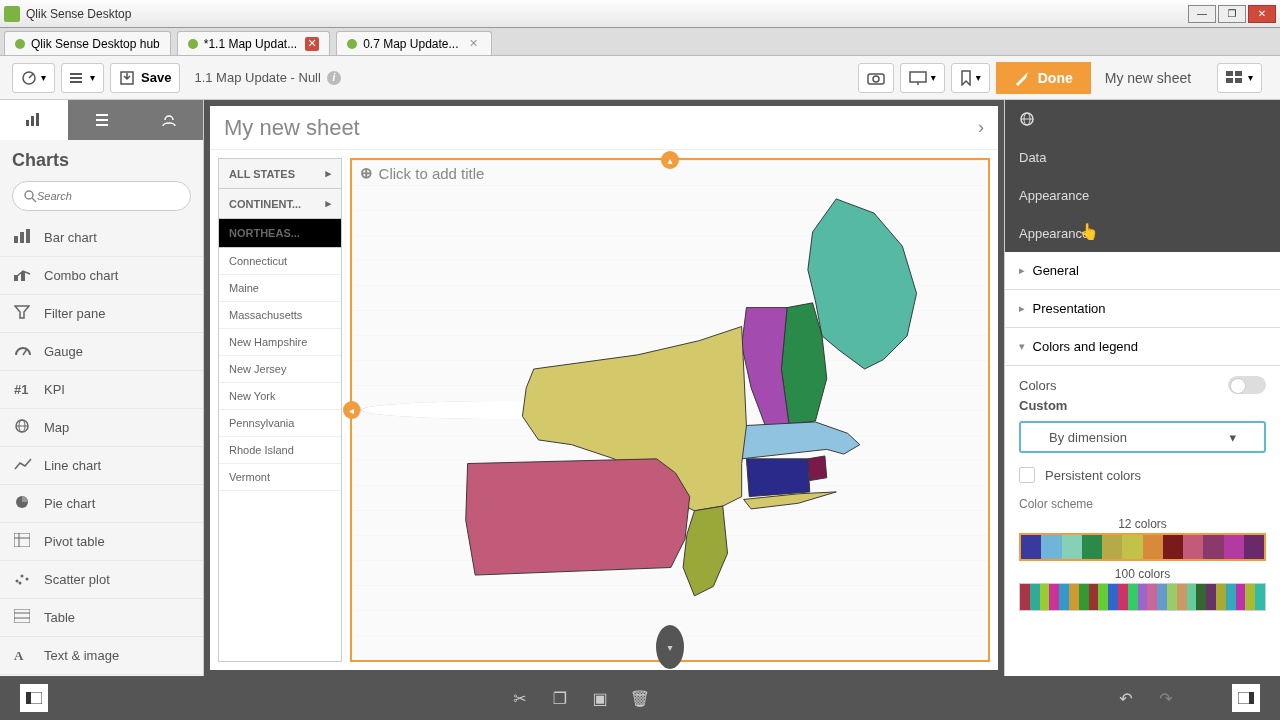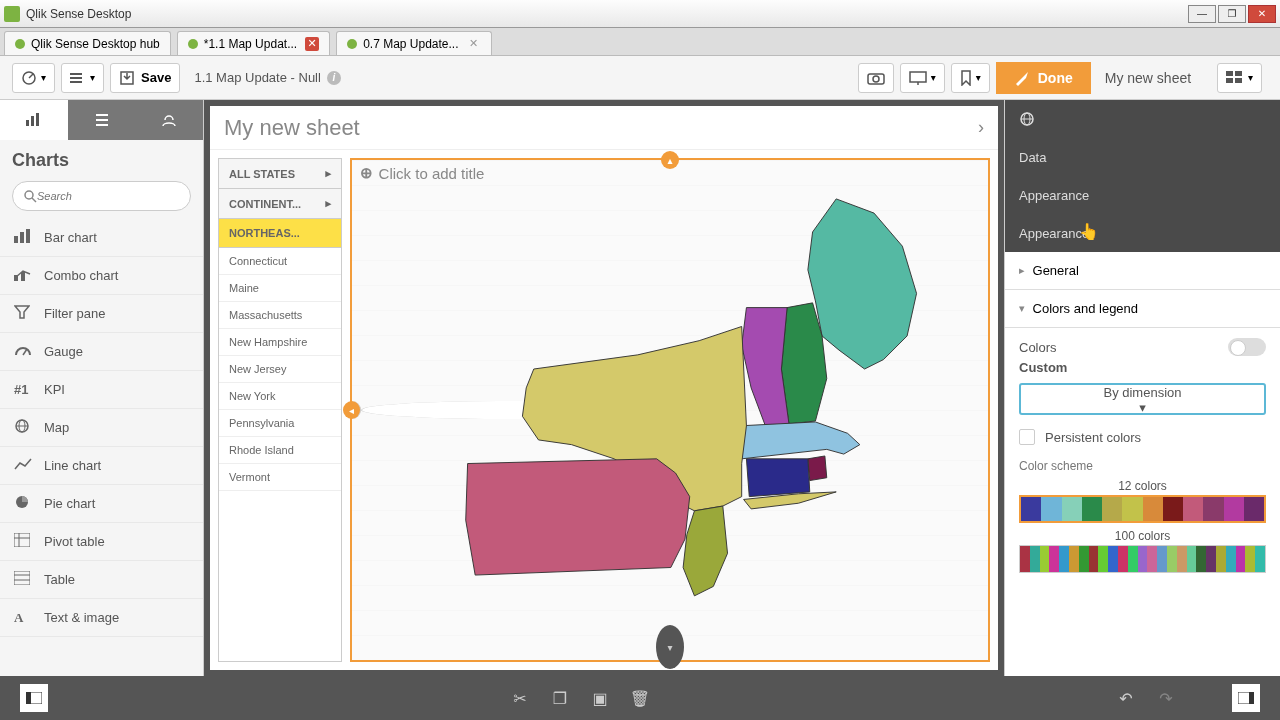--- a/index.html
+++ b/index.html
@@ -50,21 +50,21 @@
 
 .canvas { flex: 1; background: #555; padding: 6px; display: flex; flex-direction: column; position: relative; }
 .sheet-wrap { background: #fff; flex: 1; display: flex; flex-direction: column; }
 .sheet-header { height: 44px; display: flex; align-items: center; padding: 0 14px; border-bottom: 1px solid #eee; }
 .sheet-title { font-size: 22px; color: #888; flex: 1; }
 .sheet-nav { font-size: 18px; color: #888; cursor: pointer; }
 .sheet-body { flex: 1; display: flex; padding: 8px; position: relative; }
 
 .filter-col { width: 124px; border: 1px solid #ccc; margin-right: 8px; font-size: 11px; }
 .filter-sec { border-bottom: 1px solid #ccc; padding: 8px 10px; font-weight: bold; color: #666; display: flex; align-items: center; justify-content: space-between; background: #f5f5f5; text-align: center; }
-.filter-sec.open { background: #fde047; }
+.filter-sec.open { background: #000000; }
 .filter-item { padding: 7px 10px; color: #666; border-bottom: 1px solid #eee; }
 
 .map-area { flex: 1; border: 2px solid #f29c3a; position: relative; background: repeating-linear-gradient(0deg, #fafafa, #fafafa 24px, #f2f2f2 25px), repeating-linear-gradient(90deg, transparent, transparent 24px, rgba(0,0,0,0.03) 25px); }
 .map-title { position: absolute; top: 4px; left: 8px; color: #888; font-size: 15px; display: flex; align-items: center; }
 .map-title .plus { margin-right: 6px; font-weight: bold; }
 .anchor { width: 18px; height: 18px; background: #f29c3a; border-radius: 50%; position: absolute; display: flex; align-items: center; justify-content: center; color: #fff; font-size: 10px; }
 .anchor.top { top: -9px; left: 50%; transform: translateX(-50%); }
 .anchor.bottom { bottom: -9px; left: 50%; transform: translateX(-50%); }
 .anchor.left { left: -9px; top: 50%; transform: translateY(-50%); }
 .anchor.right { right: -9px; top: 50%; transform: translateY(-50%); }
@@ -74,21 +74,21 @@
 .right { width: 276px; background: #fff; border-left: 1px solid #ccc; display: flex; flex-direction: column; position: relative; }
 .rp-dark { background: #4a4a4a; color: #ddd; }
 .rp-row { height: 38px; display: flex; align-items: center; padding: 0 14px; font-size: 13px; cursor: pointer; }
 .rp-row.icon-only { justify-content: flex-start; }
 .rp-light { border-bottom: 1px solid #ddd; }
 .rp-light.expand::before { content: "▸"; margin-right: 8px; color: #888; font-size: 11px; }
 .rp-light.expanded::before { content: "▾"; margin-right: 8px; color: #888; font-size: 11px; }
 .rp-section-body { padding: 10px 14px; font-size: 13px; color: #555; }
 .toggle { width: 38px; height: 18px; background: #ddd; border-radius: 9px; position: relative; }
 .toggle::after { content: ""; position: absolute; width: 14px; height: 14px; background: #fff; border-radius: 50%; top: 2px; left: 2px; border: 1px solid #ccc; }
-.select { border: 2px solid #5cb8d6; border-radius: 3px; height: 32px; display: flex; align-items: center; padding: 0 28px; justify-content: space-between; cursor: pointer; background: #fff; margin-top: 8px; flex-direction: column; }
+.select { border: 2px solid #5cb8d6; border-radius: 3px; height: 32px; display: flex; align-items: center; padding: 0 28px; justify-content: space-between; cursor: pointer; background: #fff; margin-top: 8px; }
 .checkbox-row { display: flex; align-items: center; margin-top: 14px; }
 .checkbox-row .cb { width: 16px; height: 16px; border: 1px solid #ccc; margin-right: 10px; border-radius: 2px; }
 .color-label { margin-top: 14px; font-size: 12px; color: #777; }
 .color-count { text-align: center; font-size: 12px; margin-top: 6px; }
 .color-bar { height: 28px; border: 2px solid #f29c3a; display: flex; margin-top: 2px; }
 .color-bar.noborder { border: 1px solid #ccc; }
 .color-bar span { flex: 1; }
 
 .cursor-hand { position: absolute; top: 46px; left: 74px; font-size: 16px; pointer-events: none; }
 
@@ -280,20 +280,29 @@
             </svg></span>
           <span>Pie chart</span>
         </div>
         <div class="chart-item">
           <span class="ci-icon"><svg width="16" height="14">
               <rect x="0" y="0" width="16" height="14" fill="none" stroke="#666"></rect>
               <line x1="5" y1="0" x2="5" y2="14" stroke="#666"></line>
               <line x1="0" y1="5" x2="16" y2="5" stroke="#666"></line>
             </svg></span>
           <span>Pivot table</span>
+        </div>
+        <div class="chart-item">
+          <span class="ci-icon"><svg width="16" height="14">
+              <circle cx="3" cy="10" r="1.5" fill="#666"></circle>
+              <circle cx="8" cy="5" r="1.5" fill="#666"></circle>
+              <circle cx="13" cy="8" r="1.5" fill="#666"></circle>
+              <circle cx="6" cy="12" r="1.5" fill="#666"></circle>
+            </svg></span>
+          <span>Scatter plot</span>
         </div>
         <div class="chart-item">
           <span class="ci-icon"><svg width="16" height="14">
               <rect x="0" y="0" width="16" height="14" fill="none" stroke="#666"></rect>
               <line x1="0" y1="4" x2="16" y2="4" stroke="#666"></line>
               <line x1="0" y1="9" x2="16" y2="9" stroke="#666"></line>
             </svg></span>
           <span>Table</span>
         </div>
         <div class="chart-item">
@@ -379,20 +388,21 @@
           </svg>
       </div>
       <div class="rp-row">Data</div>
       <div class="rp-row" style="position:relative">
         <span>Appearance</span>
         <span class="cursor-hand">👆</span>
       </div>
       <div class="rp-row">Appearance</div>
     </div>
     <div class="rp-row rp-light expand">General</div>
+    <div class="rp-row rp-light expand">Presentation</div>
     <div class="rp-row rp-light expanded">Colors and legend</div>
     <div class="rp-section-body">
       <div style="display:flex;justify-content:space-between;align-items:center">
         <span>Colors</span>
         <div class="toggle"></div>
       </div>
       <div style="font-weight:bold;margin-top:4px">Custom</div>
       <div class="select">
         <span>By dimension</span>
         <span>▾</span>

